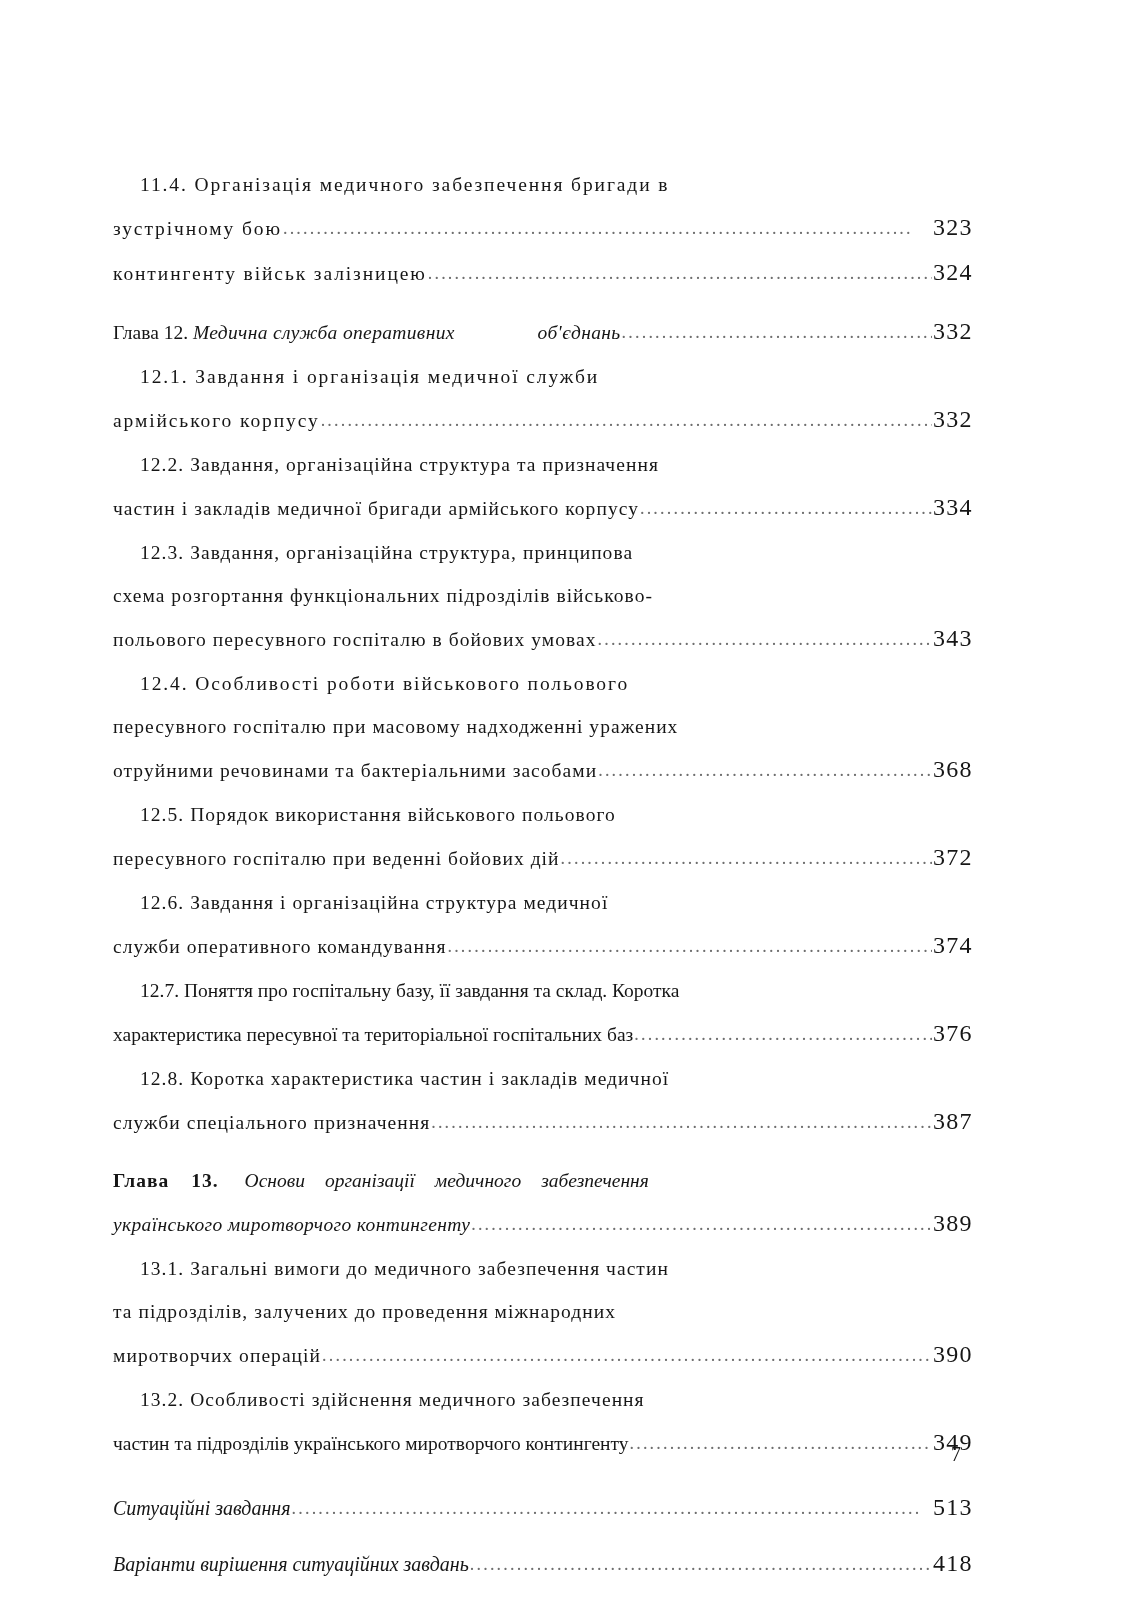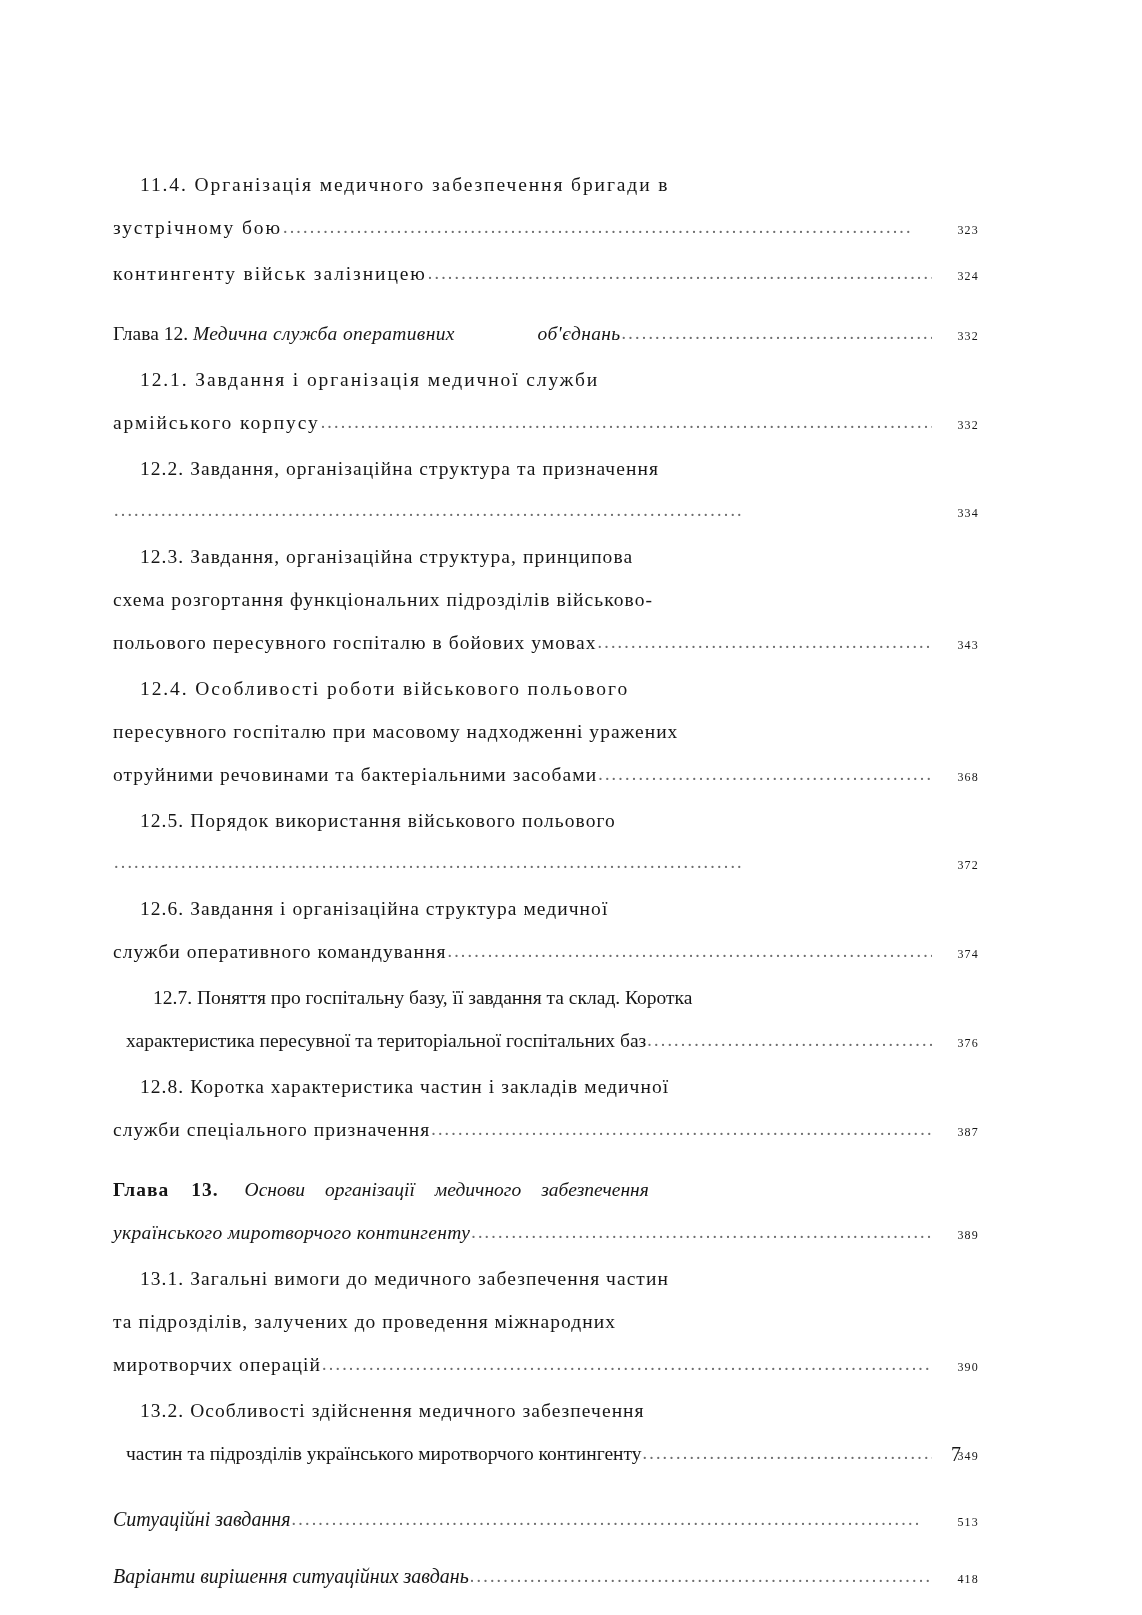--- a/index.html
+++ b/index.html
@@ -42,24 +42,23 @@
     overflow: hidden;
     white-space: nowrap;
     font-size: 18px;
     letter-spacing: 2.2px;
     color: #6f6f6f;
     margin: 0 1px 0 1px;
     transform: translateY(-1px);
   }
   .line .pg {
     flex: 0 0 auto;
-    text-align: right;
     min-width: 46px;
     letter-spacing: 1.2px;
-    font-size: 12px;
+    font-size: 24px;
   }
 
   
   .sub .l1 { padding-left: 27px; }
   .sub .l2, .sub .l3 { padding-left: 0px; }
 
   
   .chapter .ch-label {
     font-weight: bold;
     letter-spacing: 0.4px;
@@ -74,21 +73,21 @@
   .chapter-13 .w { display: inline-block; width: 20px; }
 
   
   .backmatter .line { line-height: 54px; }
   .backmatter .txt { font-style: italic; font-size: 20px; }
 
   
   .ls1 { letter-spacing: 1.05px; }
   .ls2 { letter-spacing: 1.9px; }
   .ls3 { letter-spacing: 0.35px; }
-  .ls0 { letter-spacing: 0px; margin-left: 13px; }
+  .ls0 { letter-spacing: 0px; }
 
   .gapline { height: 14px; }
 
   .folio {
     position: absolute;
     right: 163px;
     top: 1443px;
     font-size: 20px;
     font-family: "Liberation Serif", "DejaVu Serif", serif;
   }
@@ -141,20 +140,21 @@
         <span class="leader">..............................................................................................</span>
         <span class="pg">332</span>
       </div>
     </div>
 
     <div class="entry sub">
       <div class="line">
         <span class="txt l1 ls1">12.2. Завдання, організаційна структура та призначення</span>
       </div>
       <div class="line">
+        <span class="txt l2 ls1">частин і закладів медичної бригади армійського корпусу</span>
         <span class="leader">..............................................................................................</span>
         <span class="pg">334</span>
       </div>
     </div>
 
     <div class="entry sub">
       <div class="line">
         <span class="txt l1 ls1">12.3. Завдання, організаційна структура, принципова</span>
       </div>
       <div class="line">
@@ -179,20 +179,21 @@
         <span class="leader">..............................................................................................</span>
         <span class="pg">368</span>
       </div>
     </div>
 
     <div class="entry sub">
       <div class="line">
         <span class="txt l1 ls1">12.5. Порядок використання військового польового</span>
       </div>
       <div class="line">
+        <span class="txt l2 ls1">пересувного госпіталю при веденні бойових дій</span>
         <span class="leader">..............................................................................................</span>
         <span class="pg">372</span>
       </div>
     </div>
 
     <div class="entry sub">
       <div class="line">
         <span class="txt l1 ls1">12.6. Завдання  і організаційна  структура  медичної</span>
       </div>
       <div class="line">

